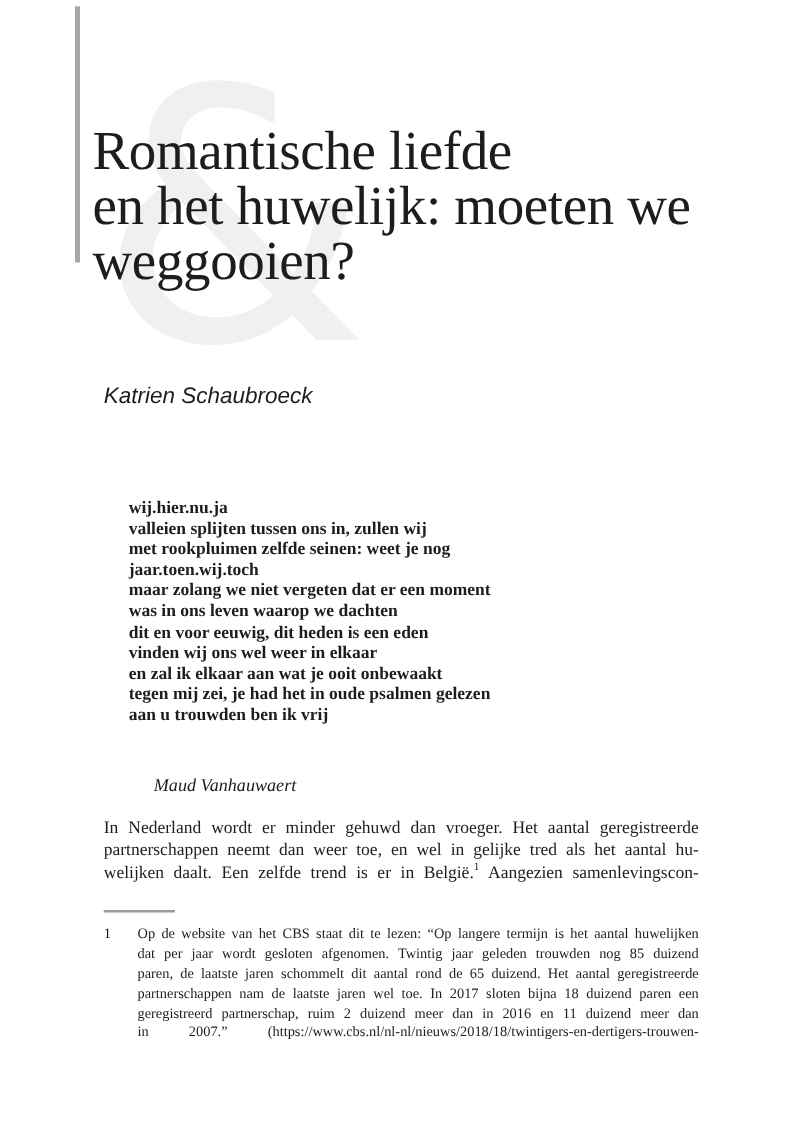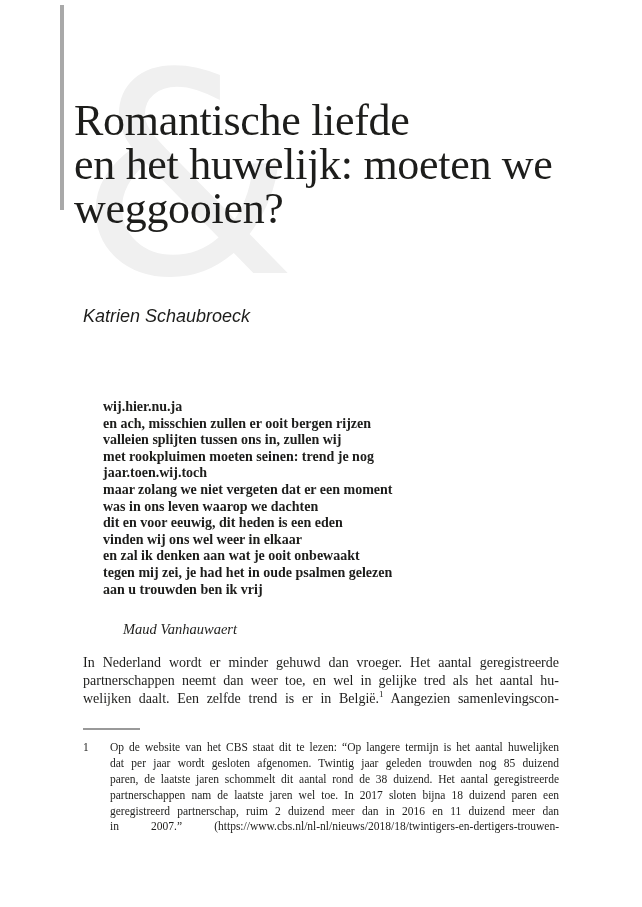--- a/index.html
+++ b/index.html
@@ -152,48 +152,47 @@
   <h1 class="chapter-title" style="margin:0; font-weight:400;">
     <div>Romantische liefde</div>
     <div>en het huwelijk: moeten we</div>
     <div>weggooien?</div>
   </h1>
 
   <div class="chapter-author">Katrien Schaubroeck</div>
 
   <div class="poem">
     <div>wij.hier.nu.ja</div>
-    <div>en ach, misschien zullen er ooit bergen rijzen</div>
     <div>valleien splijten tussen ons in, zullen wij</div>
-    <div>met rookpluimen moeten seinen: trend je nog</div>
+    <div>met rookpluimen zelfde seinen: weet je nog</div>
     <div>jaar.toen.wij.toch</div>
     <div>maar zolang we niet vergeten dat er een moment</div>
     <div>was in ons leven waarop we dachten</div>
     <div>dit en voor eeuwig, dit heden is een eden</div>
     <div>vinden wij ons wel weer in elkaar</div>
-    <div>en zal ik denken aan wat je ooit onbewaakt</div>
+    <div>en zal ik elkaar aan wat je ooit onbewaakt</div>
     <div>tegen mij zei, je had het in oude psalmen gelezen</div>
     <div>aan u trouwden ben ik vrij</div>
   </div>
 
   <div class="poem-attribution">Maud Vanhauwaert</div>
 
   <div class="body-paragraph">
     <div class="jline">In Nederland wordt er minder gehuwd dan vroeger. Het aantal geregistreerde</div>
     <div class="jline">partnerschappen neemt dan weer toe, en wel in gelijke tred als het aantal hu-</div>
     <div class="jline"><span>welijken daalt. Een zelfde trend is er in België.</span><span class="sup-ref">1</span><span> Aangezien samenlevingscon-</span></div>
   </div>
 
   <div class="footnote-rule"></div>
 
   <div class="footnote">
     <span class="footnote-number">1</span>
     <div class="footnote-text">
       <div class="fline">Op de website van het CBS staat dit te lezen: “Op langere termijn is het aantal huwelijken</div>
       <div class="fline">dat per jaar wordt gesloten afgenomen. Twintig jaar geleden trouwden nog 85 duizend</div>
-      <div class="fline">paren, de laatste jaren schommelt dit aantal rond de 38 duizend. Het aantal geregistreerde</div>
+      <div class="fline">paren, de laatste jaren schommelt dit aantal rond de 65 duizend. Het aantal geregistreerde</div>
       <div class="fline">partnerschappen nam de laatste jaren wel toe. In 2017 sloten bijna 18 duizend paren een</div>
       <div class="fline">geregistreerd partnerschap, ruim 2 duizend meer dan in 2016 en 11 duizend meer dan</div>
       <div class="fline">in 2007.” (https://www.cbs.nl/nl-nl/nieuws/2018/18/twintigers-en-dertigers-trouwen-</div>
     </div>
   </div>
 
 </div>
 
 </body></html>

